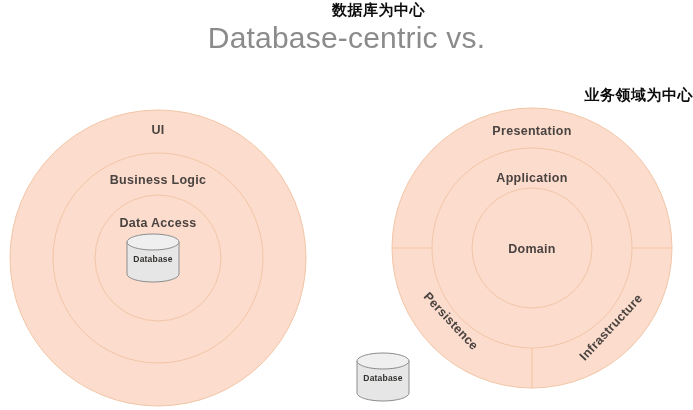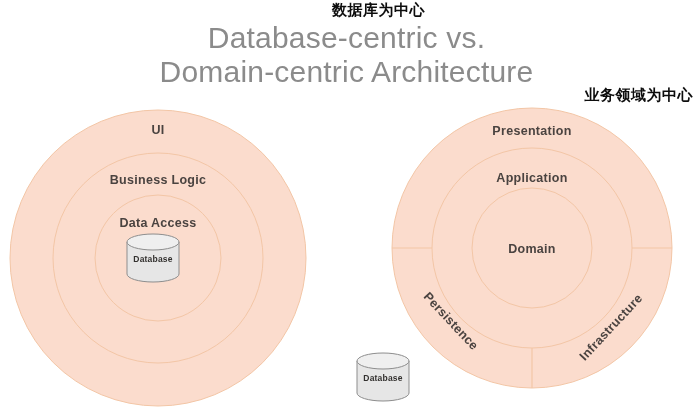--- a/index.html
+++ b/index.html
@@ -105,21 +105,20 @@
 </head>
 <body>
 
 <div id="stage">
 
   <div class="title-zone">
     <div class="cn-annotation cn-top">数据库为中心</div>
 
     <div class="main-title">
       <span class="tline">Database-centric vs.</span>
-      <span class="tline">Domain-centric Architecture</span>
     </div>
 
     <div class="cn-annotation cn-bottom">业务领域为中心</div>
   </div>
 
   <svg id="diagram" viewBox="0 0 693 410">
 
     <g>
 
       <circle cx="158" cy="258" r="148" fill="#fbdccd" stroke="#f3c6a6" stroke-width="1"></circle>

